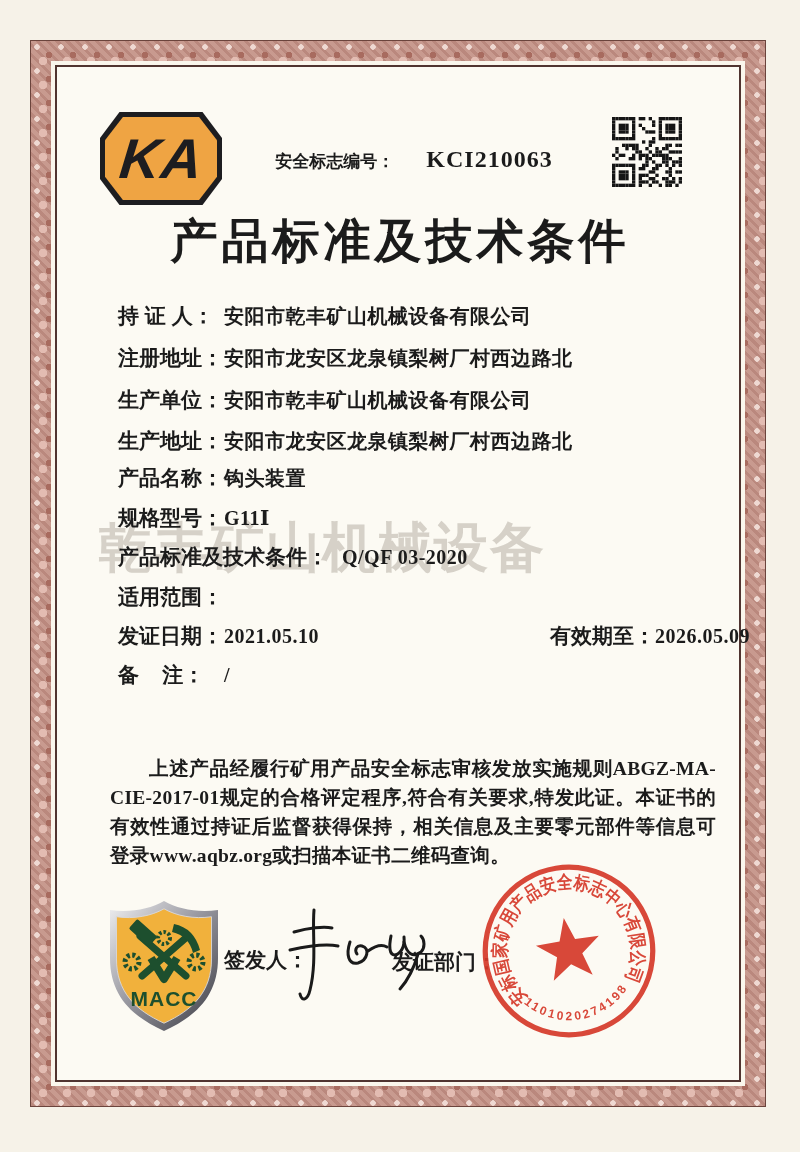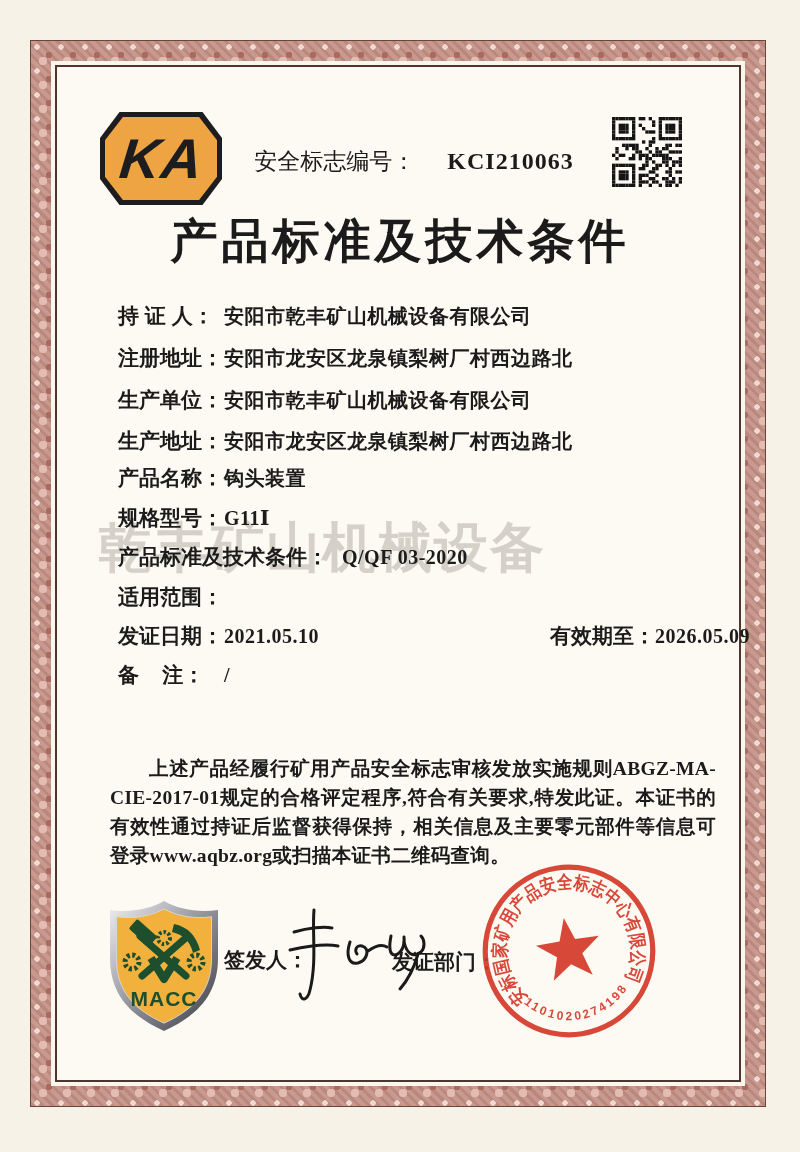--- a/index.html
+++ b/index.html
@@ -31,21 +31,21 @@
   
   .ka-badge{position:absolute;left:100px;top:112px;width:122px;height:93px;
     clip-path:polygon(16% 0%,84% 0%,100% 28%,100% 72%,84% 100%,16% 100%,0% 72%,0% 28%);
     background:#1d1d20;}
   .ka-badge .ka-inner{position:absolute;inset:5px;
     clip-path:polygon(16% 0%,84% 0%,100% 28%,100% 72%,84% 100%,16% 100%,0% 72%,0% 28%);
     background:#efa443;display:flex;align-items:center;justify-content:center;}
   .ka-text{font-weight:900;font-style:italic;font-size:56px;color:#1d1d20;
     transform:skewX(-6deg);letter-spacing:1px;line-height:1;}
   .cert-no{position:absolute;left:230px;top:146px;width:360px;text-align:center;white-space:nowrap;}
-  .cert-no .lbl{font-weight:normal;font-size:23px;margin-left:8px;}
+  .cert-no .lbl{font-weight:bold;font-size:17px;margin-left:8px;}
   .cert-no .num{font-family:"Liberation Serif","DejaVu Serif",serif;font-weight:600;font-size:24px;letter-spacing:1px;margin-left:32px;}
   .qr{position:absolute;left:612px;top:117px;width:70px;height:70px;}
   .title{position:absolute;left:0;top:210px;width:800px;text-align:center;
     font-family:"Liberation Serif","DejaVu Serif",serif;
     font-weight:900;font-size:47px;letter-spacing:4px;}
   
   .watermark{position:absolute;left:98px;top:512px;width:620px;
     font-size:54px;font-weight:900;letter-spacing:2px;white-space:nowrap;
     color:rgba(125,117,104,0.30);z-index:1;}
   

